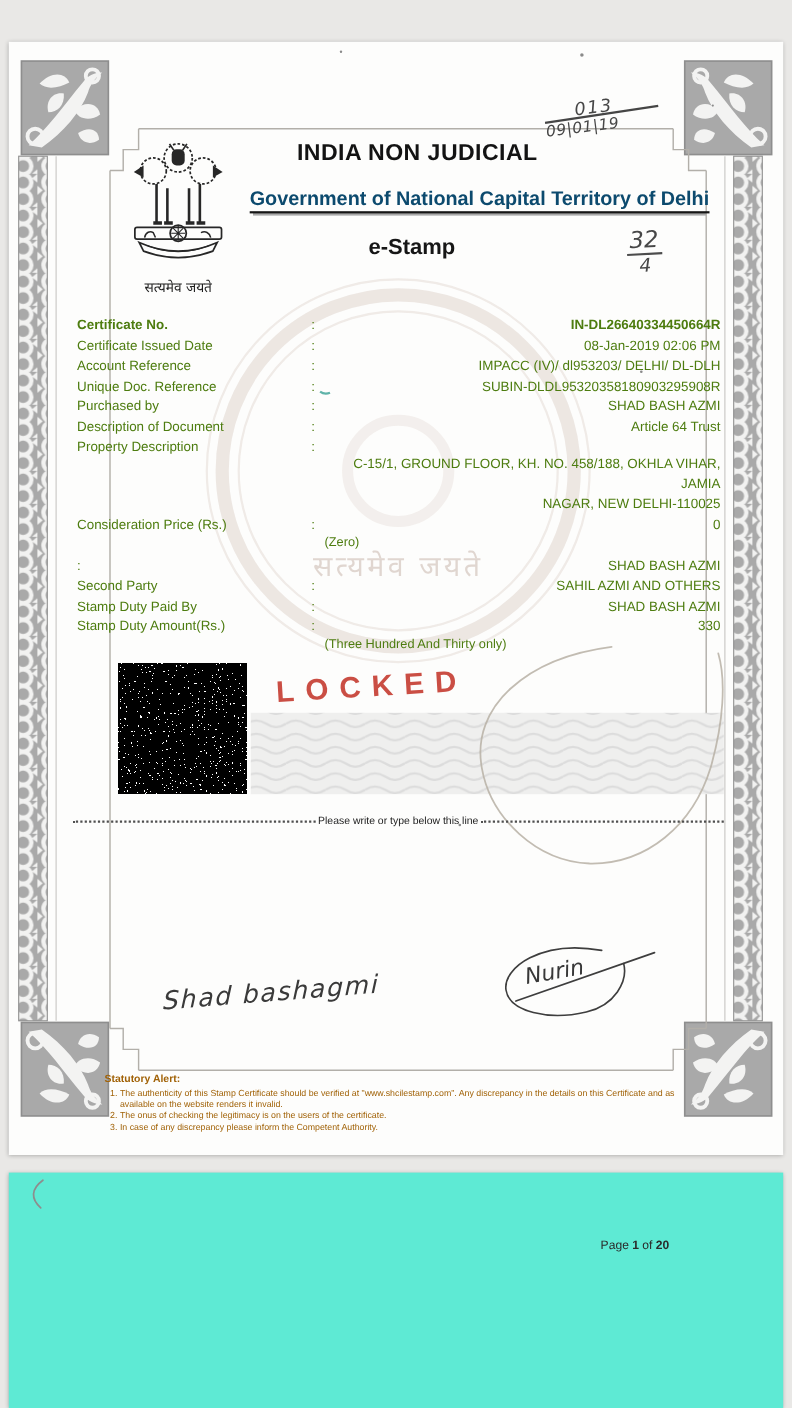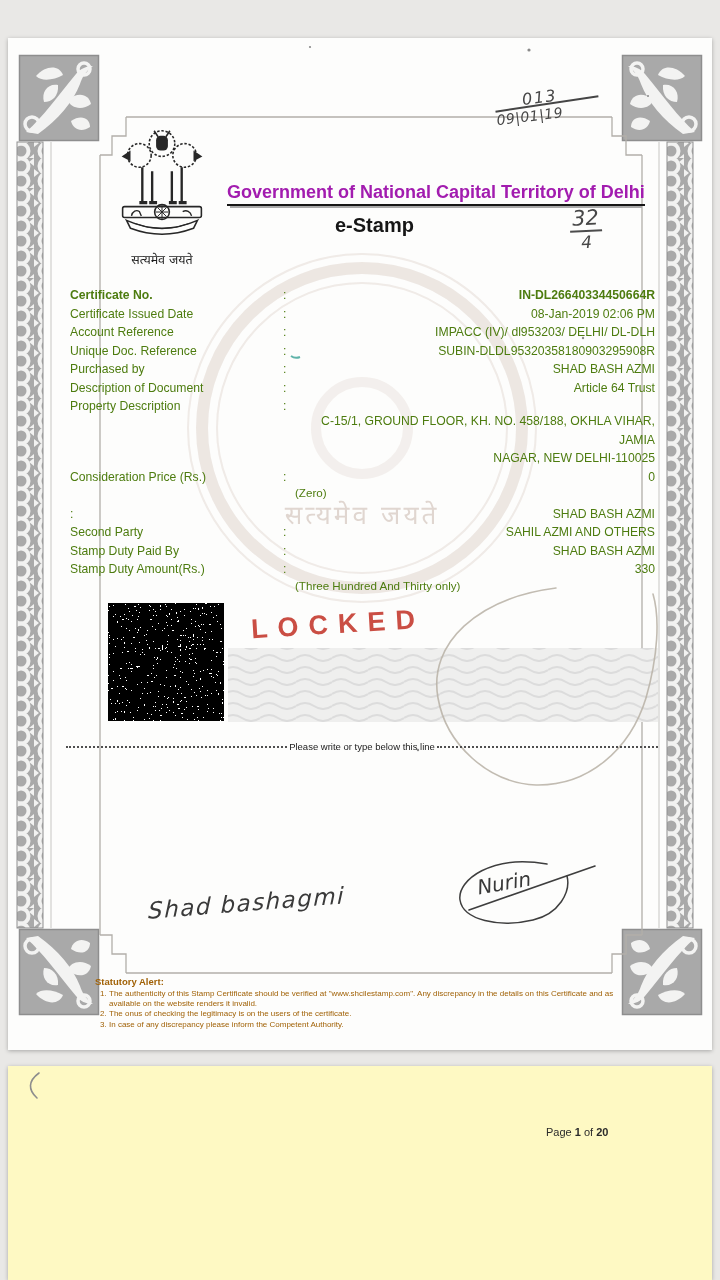--- a/index.html
+++ b/index.html
@@ -1,25 +1,25 @@
 <!DOCTYPE html>
 <html><head>
 <meta charset="utf-8">
 <style>
   html,body{margin:0;padding:0;}
   body{width:720px;height:1280px;background:#e9e8e6;font-family:"Liberation Sans",sans-serif;position:relative;overflow:hidden;}
   .page{position:absolute;background:#fdfdfc;box-shadow:0 1px 4px rgba(0,0,0,.28);}
   .page1{left:8px;top:38px;width:704px;height:1012px;}
-  .page2{left:8px;top:1066px;width:704px;height:214px;background:#fef9c3;}
+  .page2{left:8px;top:1066px;width:704px;height:214px;background:#5eead4;}
   .abs{position:absolute;}
   svg.deco{position:absolute;left:0;top:0;}
 
   
   .h-title{left:262px;top:89px;font-size:21px;font-weight:bold;letter-spacing:.4px;color:#131313;}
-  .h-gov{left:219px;top:144px;font-size:18px;font-weight:bold;color:#a21caf;border-bottom:2.5px solid #161616;padding-bottom:1px;box-shadow:0 5px 0 -3px #a9a9a9;}
+  .h-gov{left:219px;top:132px;font-size:18px;font-weight:bold;color:#0c4a6e;border-bottom:2.5px solid #161616;padding-bottom:1px;box-shadow:0 5px 0 -3px #a9a9a9;}
   .h-stamp{left:327px;top:176px;font-size:20px;font-weight:bold;color:#161616;}
 
   
   .pen{color:#474747;font-family:"DejaVu Sans",sans-serif;font-style:italic;}
   .hw-receipt{left:487px;top:49px;transform:rotate(-7deg);}
   .hw-receipt .r-top{font-size:16px;margin-left:28px;letter-spacing:1.5px;}
   .hw-receipt .r-line{width:104px;border-bottom:2px solid #454545;transform:rotate(-1.5deg);margin:-3px 0 1px 0;}
   .hw-receipt .r-bot{font-size:14px;letter-spacing:.5px;}
   .hw-frac{left:558px;top:168px;transform:rotate(-3deg);text-align:center;width:40px;}
   .hw-frac .f-num{font-size:21px;border-bottom:2.5px solid #4c4c4c;display:inline-block;padding:0 3px 0 3px;}
@@ -166,20 +166,21 @@
         <circle cx="50" cy="95.5" r="7.5"></circle>
         <path d="M50 88.5 V102.5 M43.5 95.5 H56.5 M45.3 90.8 L54.7 100.2 M54.7 90.8 L45.3 100.2" stroke-width="1"></path>
         <path d="M19 99.5 c1-5 5-6.5 8-4.5 l2 4.5 M71 95 c4-2 8 0 9 4.5" stroke-width="1.4"></path>
         <path d="M14 104 q36 16 72 0 l-4 8 q-32 12 -64 0 Z"></path>
         <path d="M22 107 q28 11 56 0" stroke-width="1"></path>
       </g>
     </svg>
     <div class="motto">सत्यमेव जयते</div>
   </div>
 
+  <div class="abs h-title">INDIA NON JUDICIAL</div>
   <div class="abs h-gov">Government of National Capital Territory of Delhi</div>
   <div class="abs h-stamp">e-Stamp</div>
 
   <div class="abs pen hw-receipt">
     <div class="r-top">013</div>
     <div class="r-line"></div>
     <div class="r-bot">09|01|19</div>
   </div>
 
   <div class="abs pen hw-frac">

